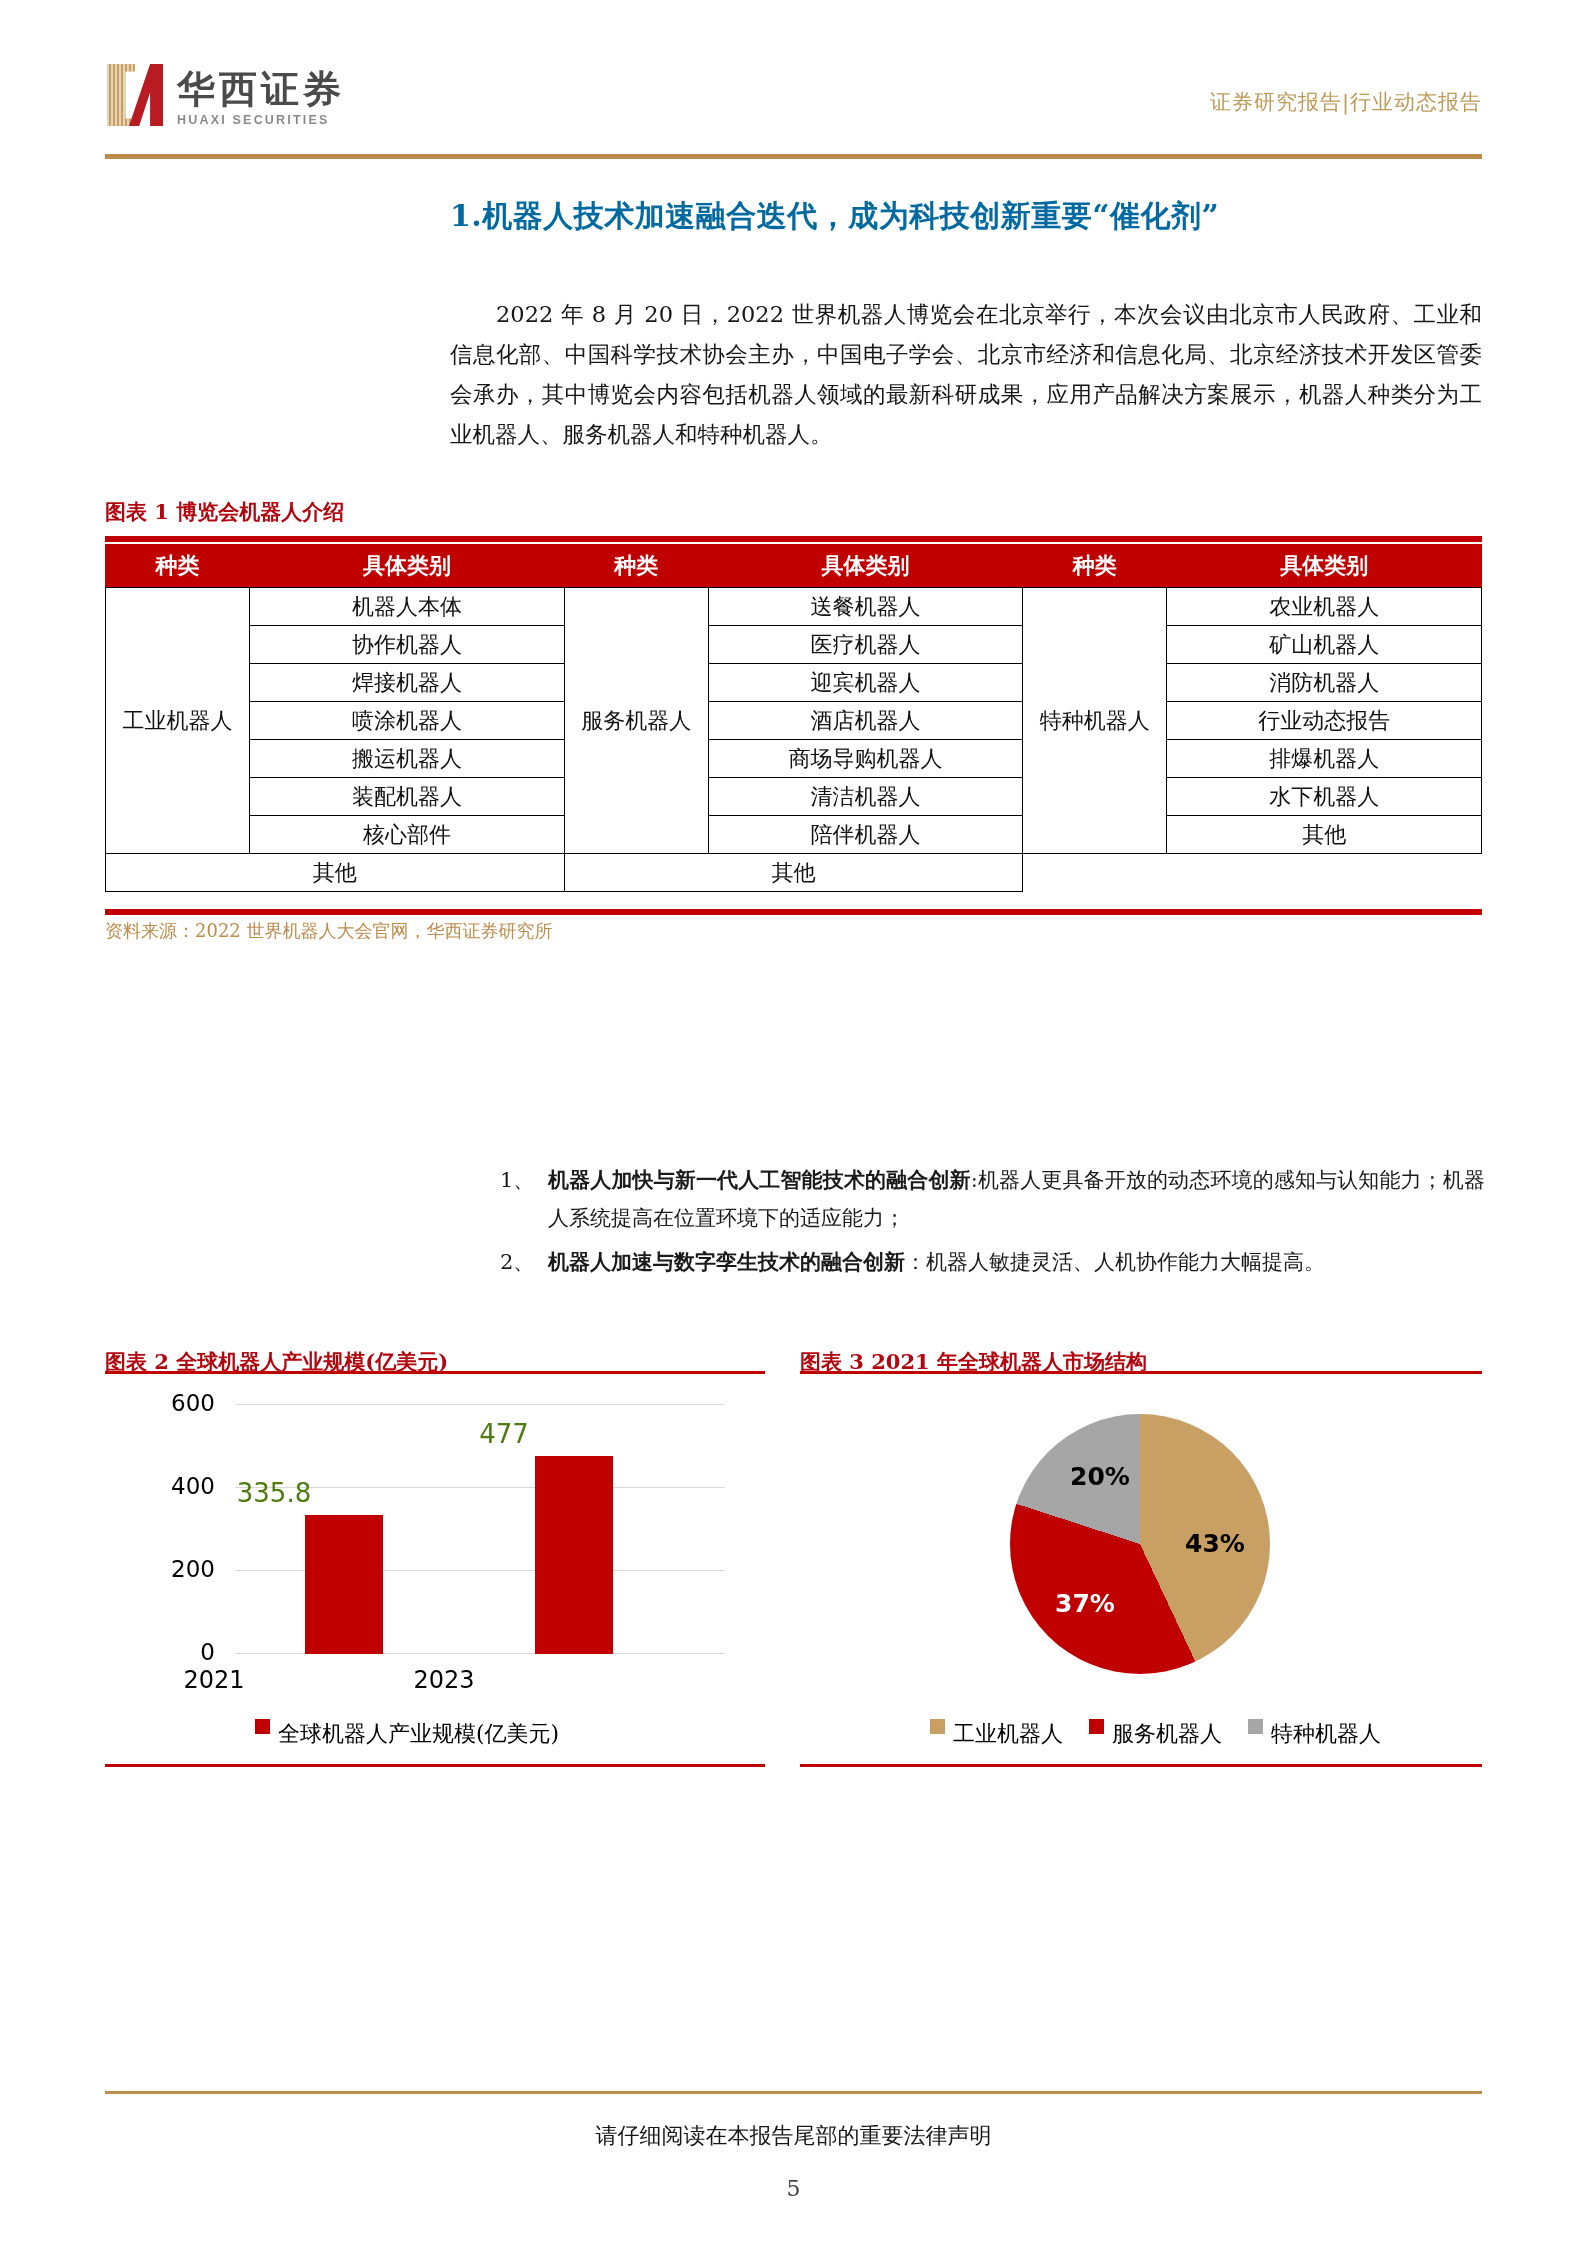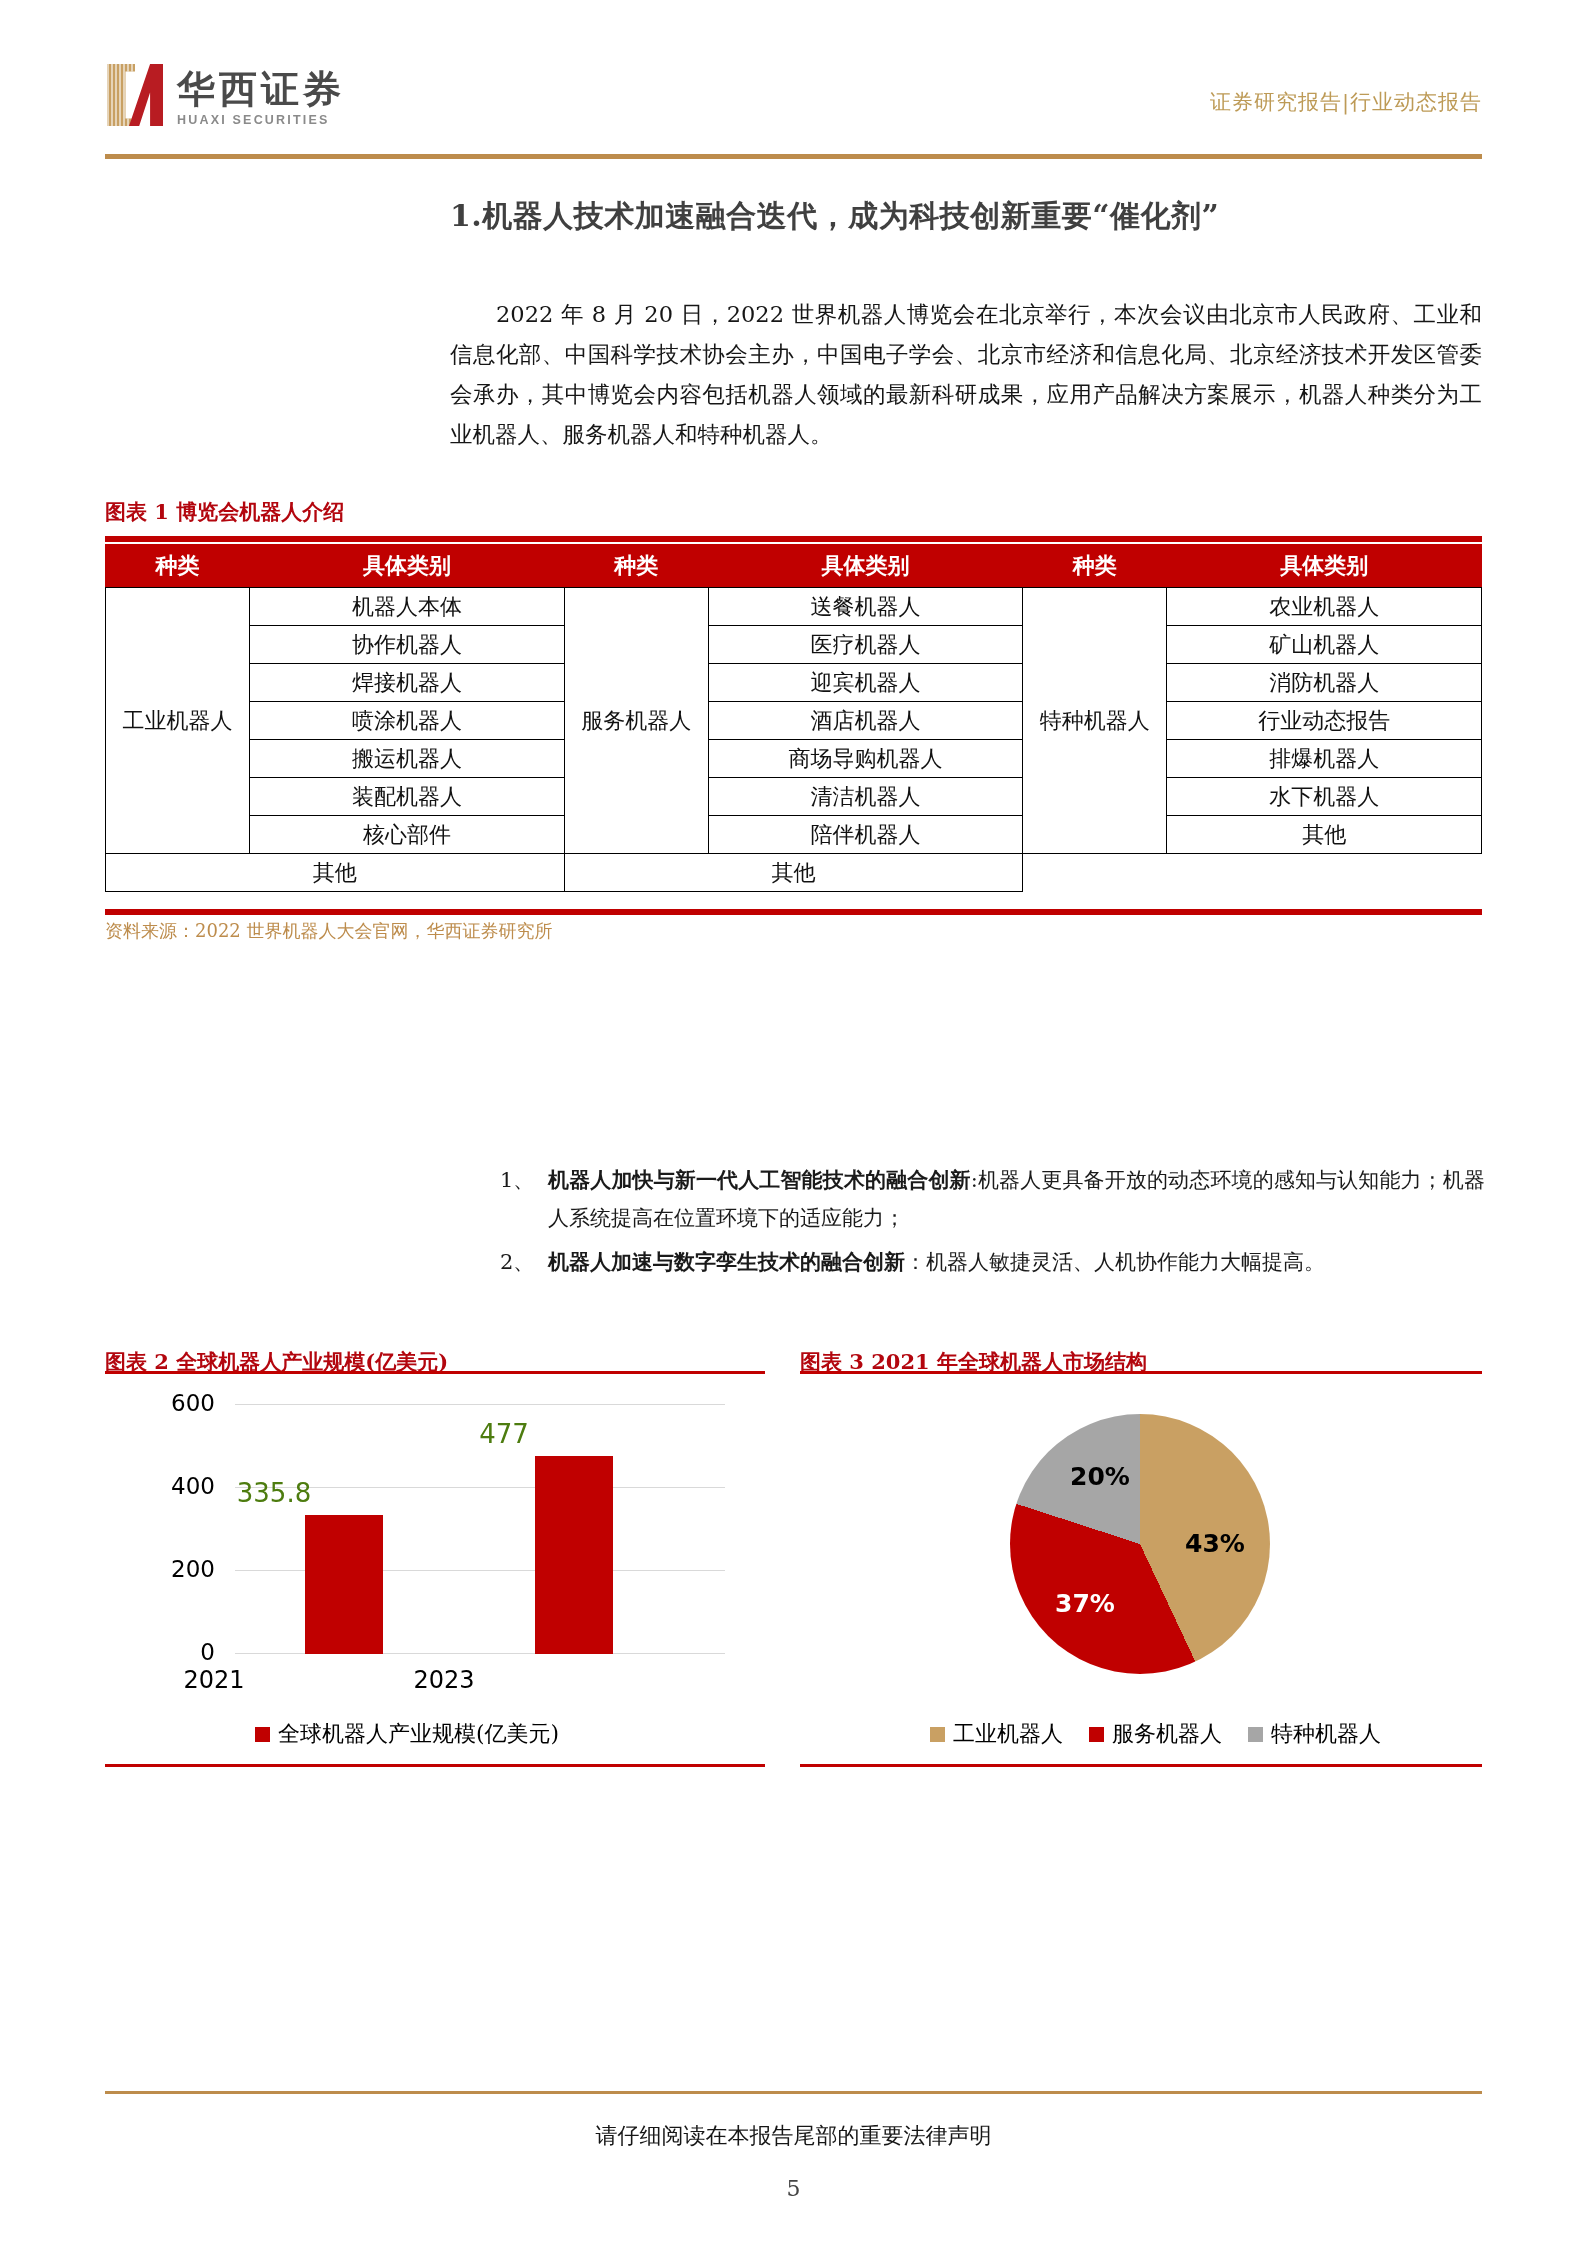--- a/index.html
+++ b/index.html
@@ -100,21 +100,21 @@
 
   
   .section-title {
     position: absolute;
     left: 450px;
     top: 180px;
     width: 1032px;
     font-family: "DejaVu Serif", "Liberation Serif", serif;
     font-size: 30px;
     font-weight: 700;
-    color: #404040;
+    color: #0369a1;
     letter-spacing: 0.5px;
     line-height: 1.35;
   }
 
   
   .body-text {
     position: absolute;
     font-family: "DejaVu Serif", "Liberation Serif", serif;
     font-size: 22.5px;
     line-height: 40px;
@@ -295,21 +295,21 @@
     align-items: center;
     font-family: "DejaVu Serif", "Liberation Serif", serif;
     font-size: 22px;
     color: #000;
   }
   .legend-chip {
     width: 15px; height: 15px;
     margin-right: 8px;
     display: inline-block;
   }
-  .legend-item { display: flex; align-items: center; margin-right: 26px; }
+  .legend-item { display: flex; align-items: flex-start; margin-right: 26px; }
 
   
   .pie {
     position: absolute;
     width: 260px;
     height: 260px;
     border-radius: 50%;
   }
   .pie-label {
     position: absolute;

